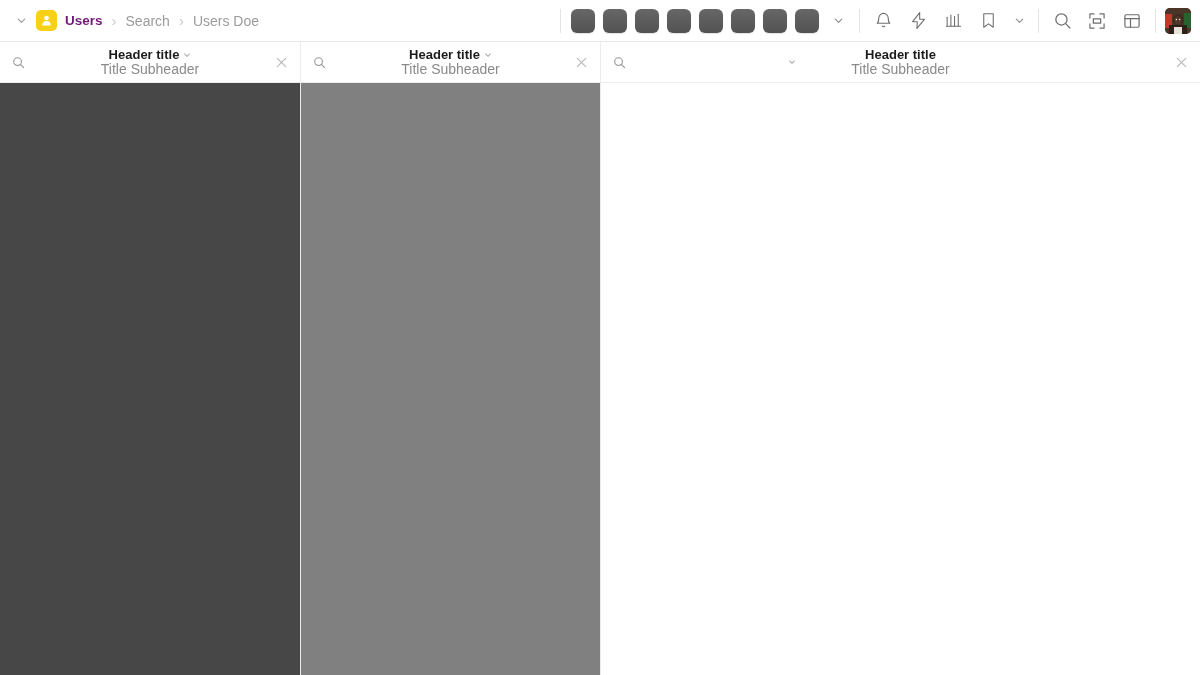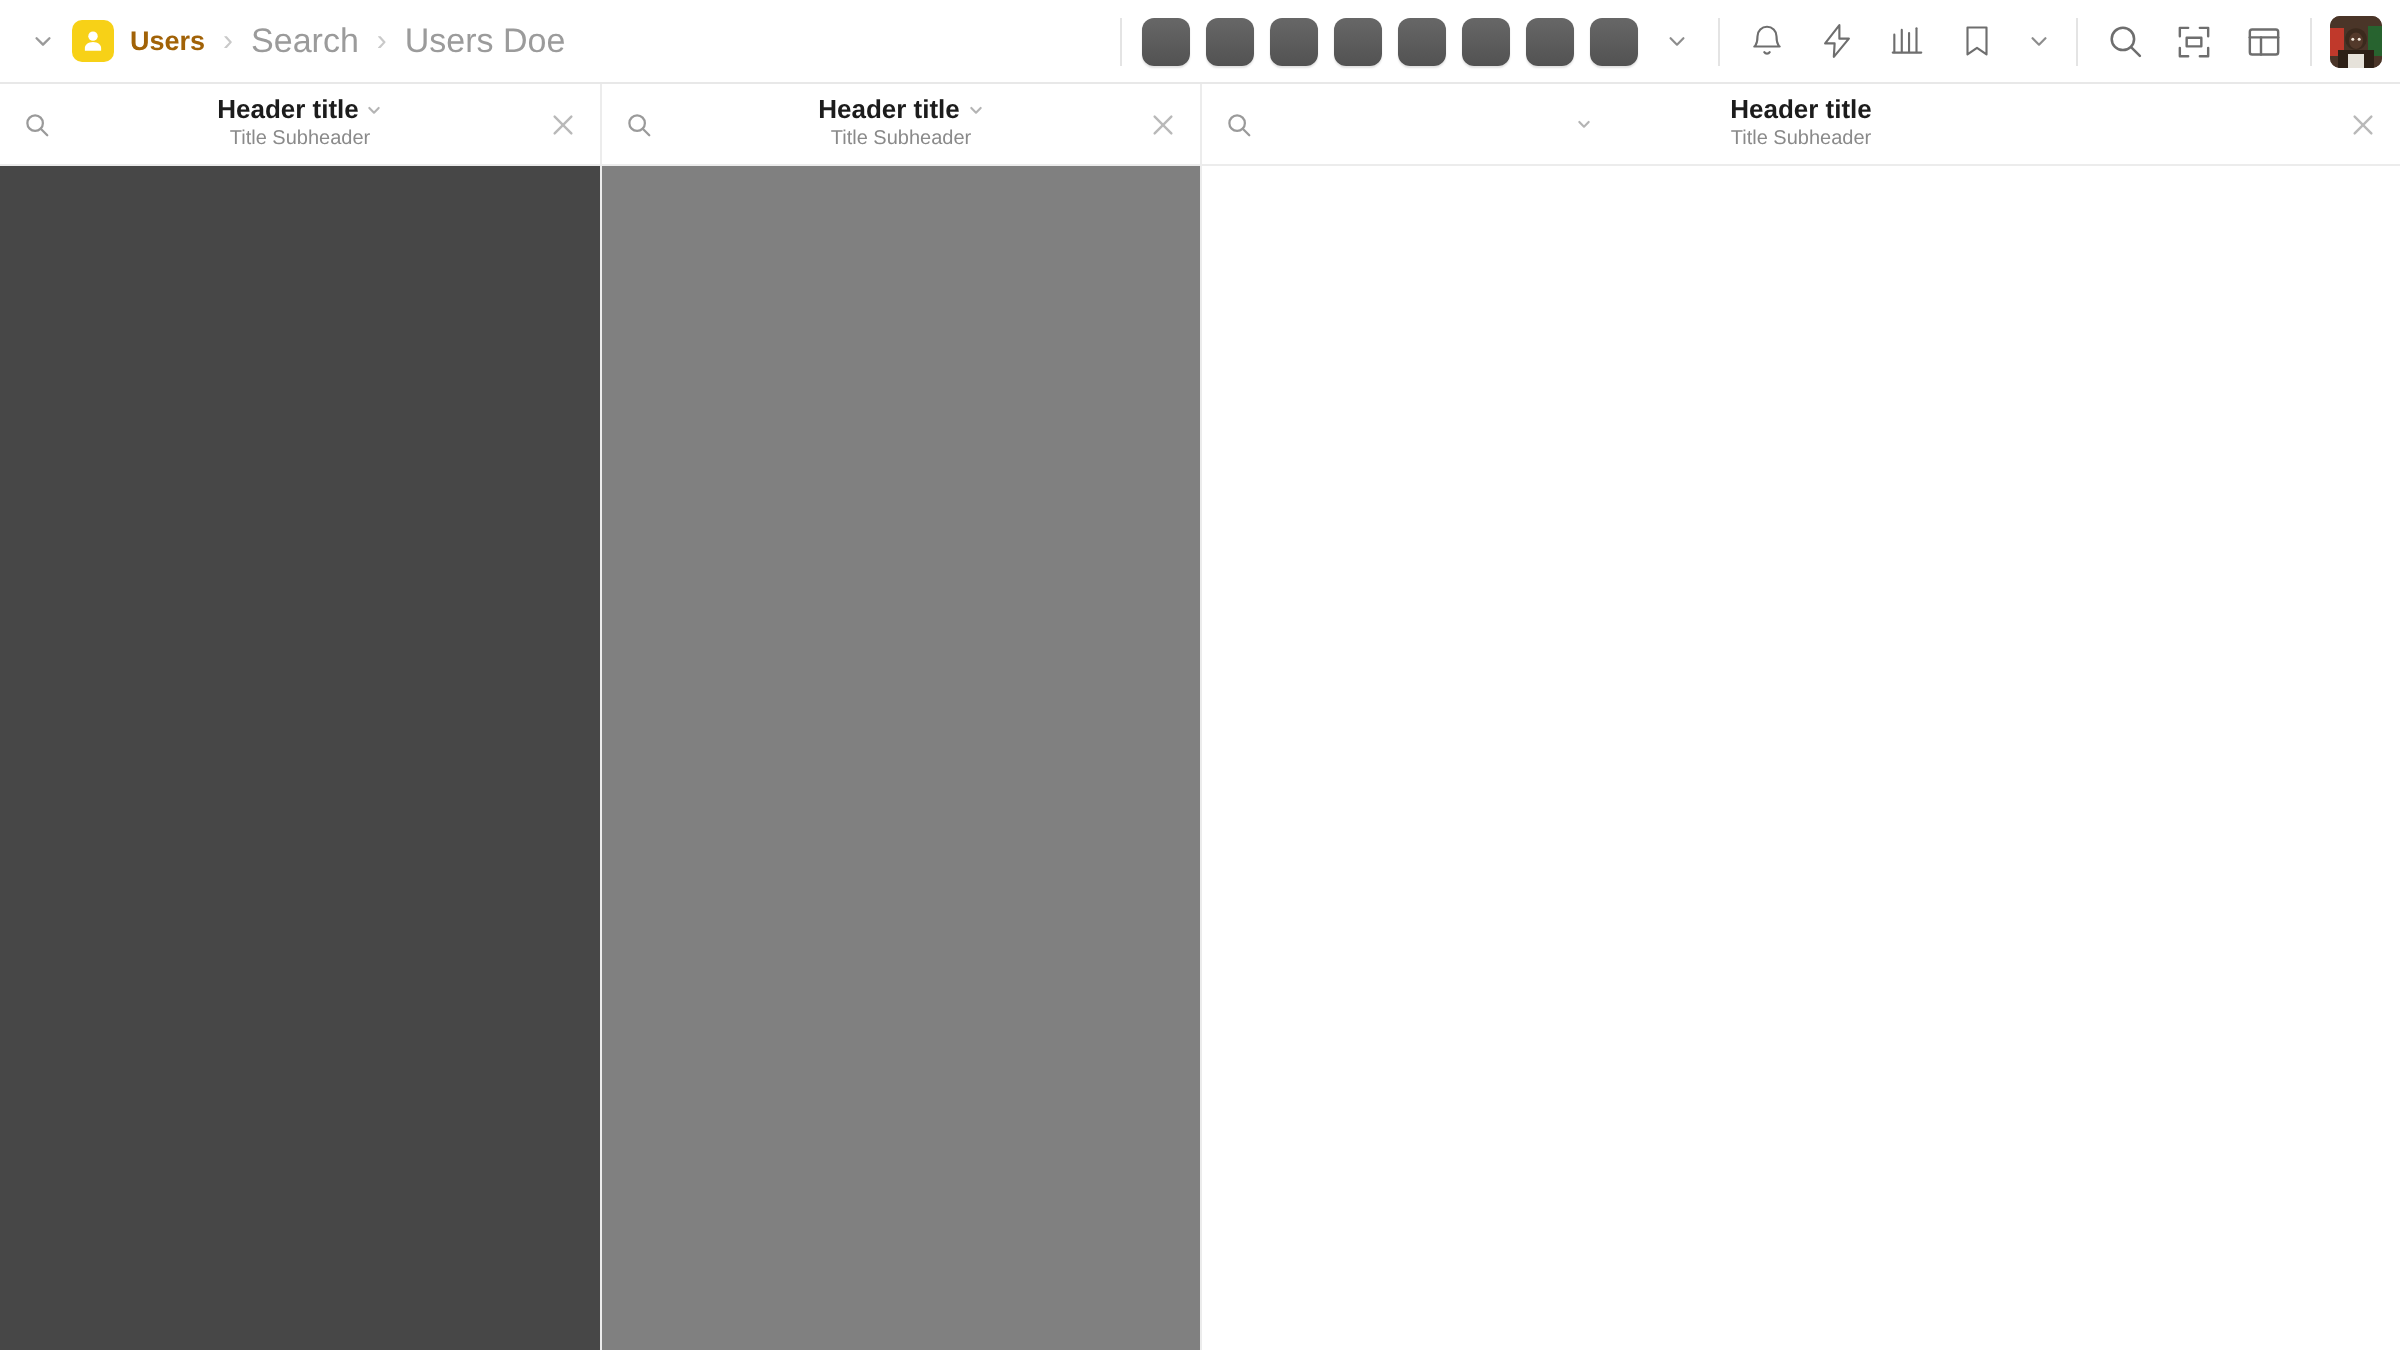--- a/index.html
+++ b/index.html
@@ -20,23 +20,23 @@
   }
 
   .breadcrumb { display: flex; align-items: center; padding-left: 12px; height: 100%; }
   .bc-caret { width: 18px; height: 18px; display: flex; align-items: center; justify-content: center;
               color: #9a9a9a; margin-right: 6px; }
   .app-badge {
     width: 21px; height: 21px; border-radius: 5px; background: #f7d117;
     display: flex; align-items: center; justify-content: center; margin-right: 8px;
     flex: none;
   }
-  .bc-label { font-size: 13.5px; font-weight: bold; color: #a16207; white-space: nowrap; }
+  .bc-label { font-size: 13.5px; font-weight: bold; color: #701a75; white-space: nowrap; }
   .bc-sep { color: #c9c9c9; margin: 0 9px; font-size: 15px; font-weight: 300; line-height: 1; }
-  .bc-crumb { font-size: 17px; color: #9b9b9b; white-space: nowrap; }
+  .bc-crumb { font-size: 14px; color: #9b9b9b; white-space: nowrap; }
 
   .topbar-spacer { flex: 1 1 auto; }
 
   .vsep { width: 1px; height: 24px; background: #e4e4e4; flex: none; }
 
   .avatar-strip { display: flex; align-items: center; gap: 8px; padding: 0 10px; }
   .avatar-sq { width: 24px; height: 24px; border-radius: 6px;
                background: linear-gradient(180deg,#676767 0%,#525252 100%);
                box-shadow: 0 1px 1px rgba(0,0,0,.12); flex: none; }
   .chev-btn { width: 22px; height: 24px; display: flex; align-items: center; justify-content: center;
@@ -61,21 +61,21 @@
     display: flex; align-items: center;
   }
   .ph-search { width: 30px; height: 30px; margin-left: 3px; flex: none;
                display: flex; align-items: center; justify-content: center; color: #9a9a9a; }
   .ph-titlewrap { position: absolute; left: 0; right: 0; top: 0; bottom: 0;
                   display: flex; flex-direction: column; align-items: center;
                   justify-content: center; pointer-events: none; }
   .ph-titlerow { display: flex; align-items: center; gap: 4px; pointer-events: auto; }
   .ph-title { font-size: 13px; font-weight: bold; color: #1c1c1c; line-height: 14px; }
   .ph-caret { color: #b4b4b4; display: flex; align-items: center; }
-  .ph-sub { font-size: 10px; color: #8a8a8a; line-height: 13px; margin-top: 1px; pointer-events: auto; }
+  .ph-sub { font-size: 14px; color: #8a8a8a; line-height: 13px; margin-top: 1px; pointer-events: auto; }
   .ph-close { position: absolute; right: 6px; top: 50%; transform: translateY(-50%);
               width: 26px; height: 26px; display: flex; align-items: center; justify-content: center;
               color: #b9b9b9; }
   
   .ph-caret-float { position: absolute; top: 50%; transform: translateY(-50%);
                     color: #b4b4b4; display: flex; align-items: center; }
 
   .panel-body { flex: 1 1 auto; width: 100%; }
 </style>
 </head>

